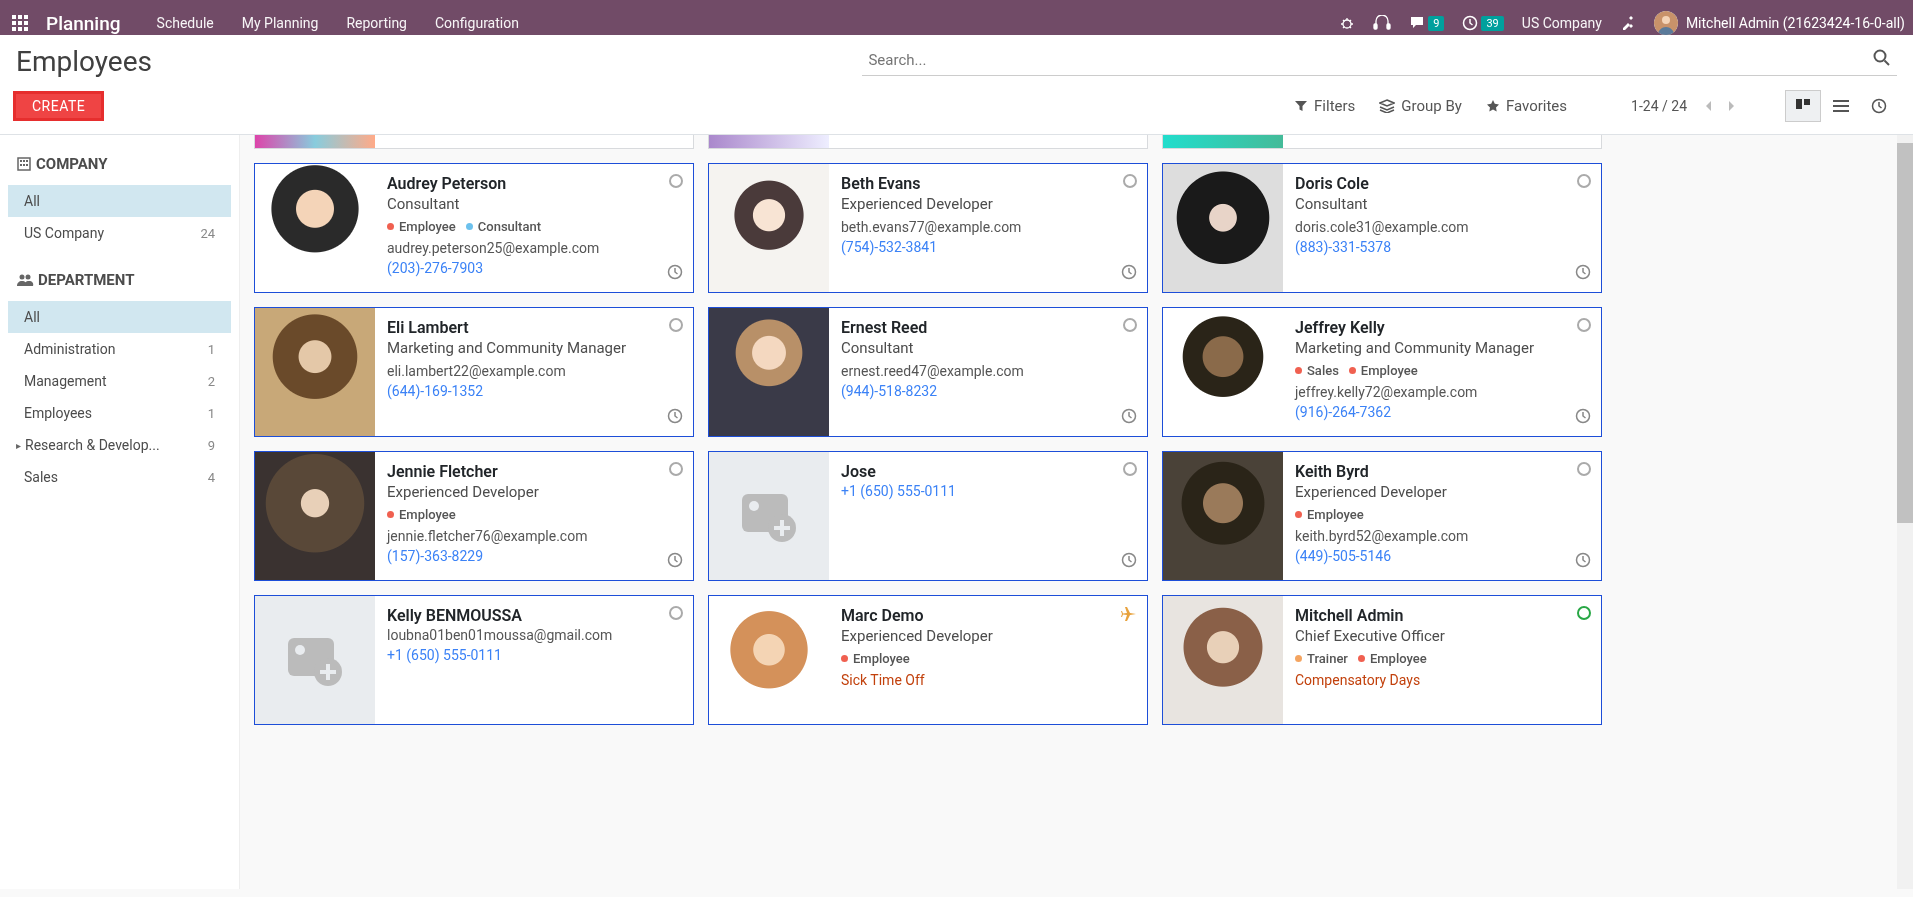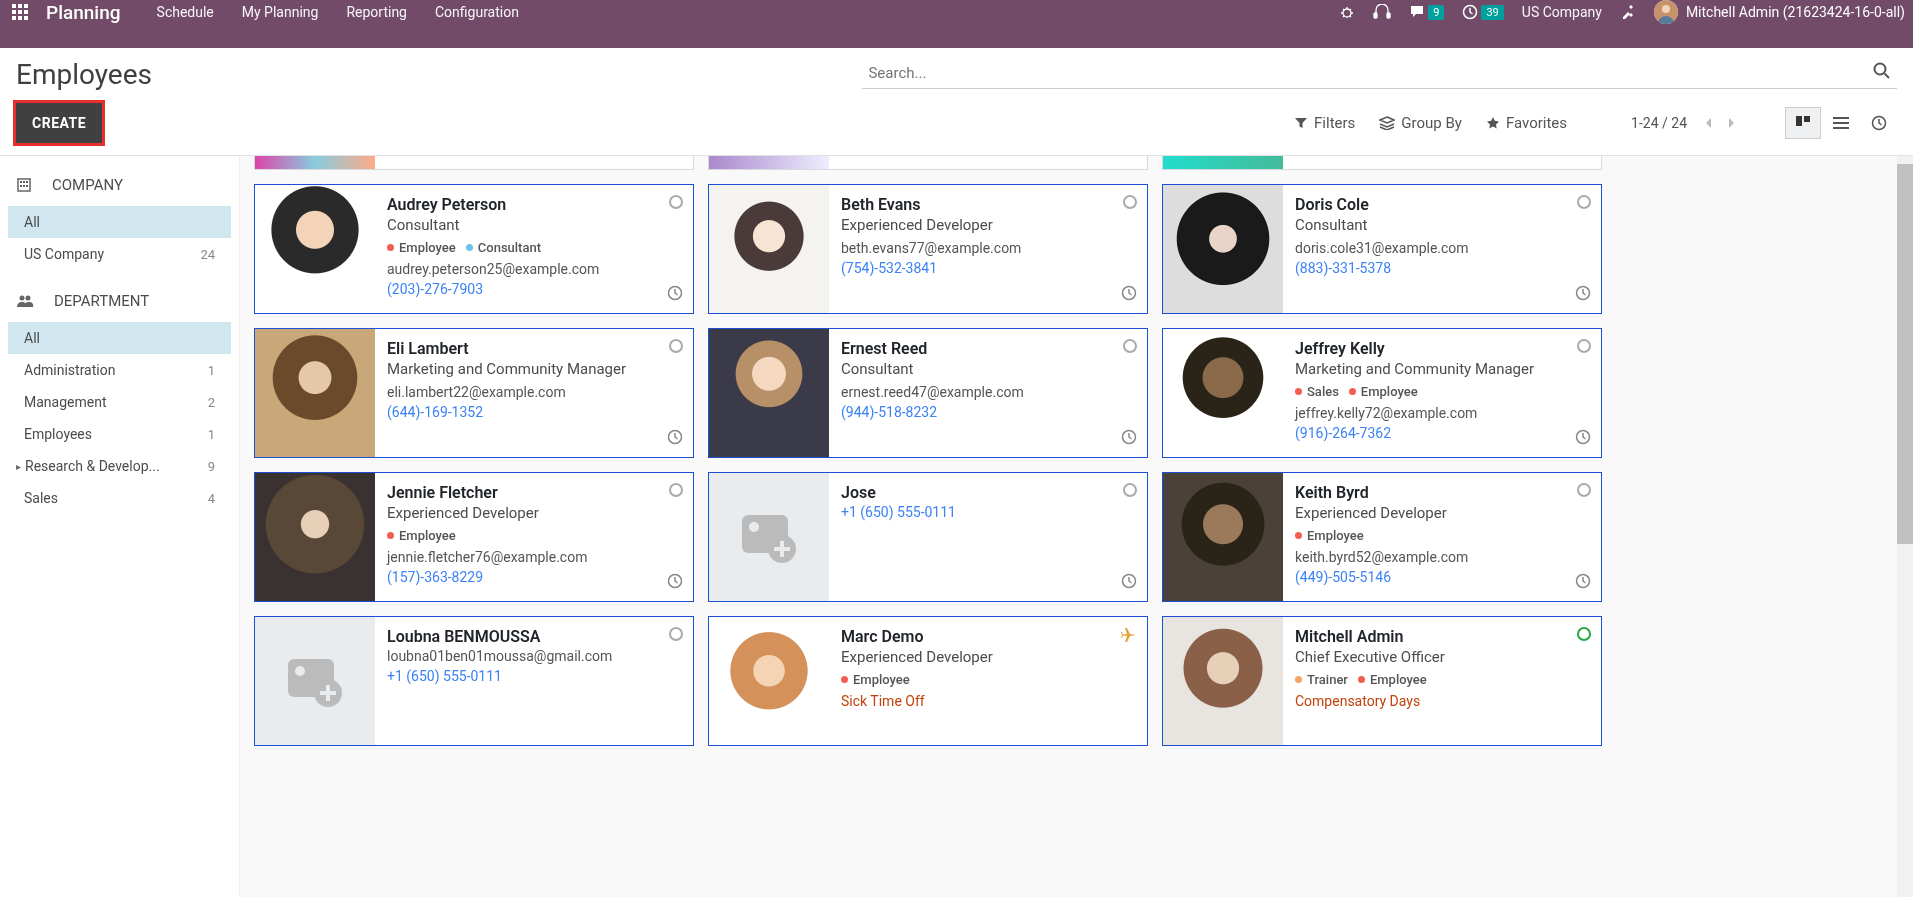--- a/index.html
+++ b/index.html
@@ -1,23 +1,23 @@
 <!DOCTYPE html>
 <html><head>
   <meta charset="utf-8">
   <style>
     * { margin: 0; padding: 0; box-sizing: border-box; font-family: -apple-system, BlinkMacSystemFont, "Segoe UI", Roboto, sans-serif; }
     body { background: #f9f9f9; overflow: hidden; }
     
     
     .navbar {
-      height: 48px;
+      height: 35px;
       background: #714B67;
       display: flex;
-      align-items: flex-start;
+      align-items: flex-end;
       color: #fff;
       padding: 0 8px;
     }
     .navbar-left { display: flex; align-items: center; gap: 8px; }
     .apps-icon { width: 24px; height: 24px; display: flex; align-items: center; justify-content: center; cursor: pointer; }
     .brand { font-size: 19px; font-weight: 500; margin-right: 16px; margin-left: 6px; }
     .nav-menu { display: flex; gap: 28px; margin-left: 12px; }
     .nav-item { font-size: 14px; cursor: pointer; opacity: 0.95; }
     .navbar-right { margin-left: auto; display: flex; align-items: center; gap: 18px; font-size: 14px; }
     .nav-icon { display: flex; align-items: center; cursor: pointer; position: relative; }
@@ -28,40 +28,40 @@
     
     .control-panel { background: #fff; border-bottom: 1px solid #dee2e6; padding: 10px 16px 0 16px; }
     .cp-top { display: flex; align-items: center; margin-bottom: 12px; }
     .breadcrumb-title { font-size: 28px; color: #404040; }
     .search-area { margin-left: auto; width: 55%; display: flex; align-items: center; border-bottom: 1px solid #ccc; padding-bottom: 2px; }
     .search-input { flex: 1; border: none; outline: none; font-size: 15px; padding: 4px 6px; color: #555; }
     .search-glass { color: #666; cursor: pointer; padding: 0 6px; }
     
     .cp-bottom { display: flex; align-items: center; padding-bottom: 12px; }
     .create-btn {
-      background: #404040; color: #fff; border: none; padding: 12px 16px;
-      font-weight: 700; font-size: 14px; cursor: pointer; letter-spacing: 0.5px;
+      background: #ef4444; color: #fff; border: none; padding: 4px 16px;
+      font-weight: 400; font-size: 14px; cursor: pointer; letter-spacing: 0.5px;
       outline: 3px solid #e62e2e;
     }
     .filter-bar { margin-left: auto; display: flex; align-items: center; gap: 24px; font-size: 15px; color: #555; }
     .filter-item { display: flex; align-items: center; gap: 6px; cursor: pointer; }
     .pager { display: flex; align-items: center; gap: 12px; margin-left: 40px; }
     .pager-text { font-size: 14px; color: #555; }
     .pager-nav { display: flex; gap: 2px; }
     .pager-btn { width: 20px; height: 20px; display: flex; align-items: center; justify-content: center; color: #bbb; cursor: pointer; }
     .view-switcher { display: flex; gap: 2px; margin-left: 20px; }
     .view-btn { width: 36px; height: 32px; display: flex; align-items: center; justify-content: center; cursor: pointer; border: 1px solid transparent; color: #555; }
     .view-btn.active { background: #eef0f2; border-color: #ccc; }
     
     
     .main-container { display: flex; height: calc(100vh - 143px); }
     
     .sidebar { width: 240px; background: #fff; padding: 16px 8px; border-right: 1px solid #eee; overflow-y: auto; }
     .sb-section { margin-bottom: 18px; }
-    .sb-header { display: flex; align-items: center; gap: 20px; font-weight: 400; font-size: 15px; color: #4c4c4c; margin-bottom: 8px; padding: 4px 8px; }
+    .sb-header { display: flex; align-items: center; gap: 4px; font-weight: 700; font-size: 15px; color: #4c4c4c; margin-bottom: 8px; padding: 4px 8px; }
     .sb-item { display: flex; justify-content: space-between; align-items: center; padding: 8px 16px; font-size: 14px; color: #4c4c4c; cursor: pointer; }
     .sb-item.selected { background: #d1e7f0; }
     .sb-item .count { color: #888; font-size: 13px; }
     .sb-item.has-arrow { padding-left: 8px; }
     .sb-arrow { margin-right: 4px; font-size: 10px; color: #666; }
     
     .content { flex: 1; overflow-y: auto; padding: 0 14px 14px 14px; background: #f9f9f9; }
     .kanban-row { display: flex; gap: 14px; margin-bottom: 14px; }
     .card-partial { height: 14px; background: #fff; border: 1px solid #d8dadd; border-top: none; flex: 1; max-width: 440px; overflow: hidden; position: relative;}
     .partial-img { width: 120px; height: 100%; background: linear-gradient(90deg,#d4a,#8cd,#fa8); }
@@ -481,21 +481,21 @@
             <div class="card-img ph-placeholder ph-placeholder">
               <svg width="70" height="60" viewBox="0 0 70 60">
                 <rect x="8" y="8" width="46" height="38" rx="6" fill="#bbb"></rect>
                 <circle cx="20" cy="20" r="5" fill="#e9ecef"></circle>
                 <circle cx="48" cy="42" r="14" fill="#bbb"></circle>
                 <path d="M48 34v16M40 42h16" stroke="#e9ecef" stroke-width="4"></path>
               </svg>
             </div>
             <div class="card-body">
               <div class="status-circle"></div>
-              <div class="card-name">Loubna BENMOUSSA</div>
+              <div class="card-name">Kelly BENMOUSSA</div>
               <div class="card-email">loubna01ben01moussa@gmail.com</div>
               <div class="card-phone">+1 (650) 555-0111</div>
             </div>
           </div>
           <div class="card">
             <div class="card-img ph-marc "></div>
             <div class="card-body">
               <div class="plane-icon"><svg width="16" height="16" viewBox="0 0 16 16" fill="#e8a23d">
                   <path d="M15 8l-6-1-3-6H4l2 6-4 .5L1 5H0l1 3-1 3h1l1-2.5L6 9l-2 6h2l3-6 6-1z"></path>
                 </svg></div>

